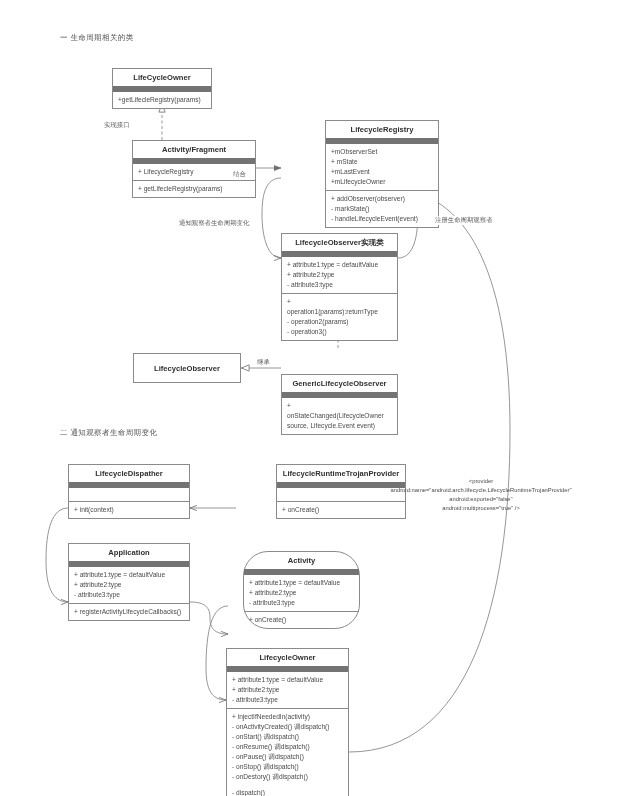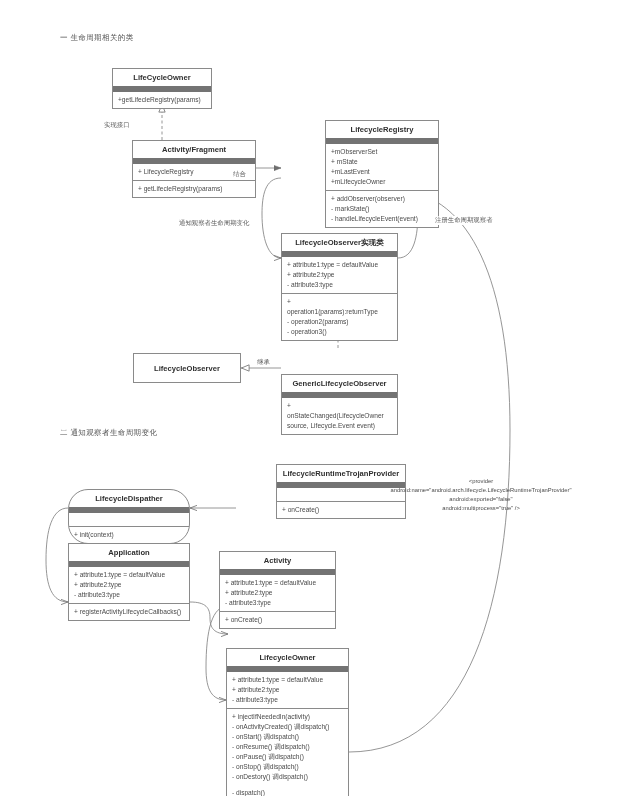--- a/index.html
+++ b/index.html
@@ -221,21 +221,21 @@
       <div class="row">+</div>
       <div class="row">onStateChanged(LifecycleOwner</div>
       <div class="row">source, Lifecycle.Event event)</div>
     </div>
   </div>
 
   <div class="uml" style="left:133px; top:353px; width:108px; height:30px;">
     <div class="cls-name" style="border-bottom:none; padding-top:10px;">LifecycleObserver</div>
   </div>
 
-  <div class="uml" style="left:68px; top:489px; width:122px;border-radius:20px;">
+  <div class="uml" style="left:68px; top:464px; width:122px;">
     <div class="cls-name">LifecycleDispather</div>
     <div class="compartment empty"></div>
     <div class="compartment">
       <div class="row">+ init(context)</div>
     </div>
   </div>
 
   <div class="uml" style="left:236px; top:464px; width:130px;margin-left:40px;">
     <div class="cls-name">LifecycleRuntimeTrojanProvider</div>
     <div class="compartment empty"></div>
@@ -249,21 +249,21 @@
     <div class="compartment">
       <div class="row">+ attribute1:type = defaultValue</div>
       <div class="row">+ attribute2:type</div>
       <div class="row">- attribute3:type</div>
     </div>
     <div class="compartment">
       <div class="row">+ registerActivityLifecycleCallbacks()</div>
     </div>
   </div>
 
-  <div class="uml" style="left:219px; top:551px; width:117px;">
+  <div class="uml" style="left:243px; top:551px; width:117px;border-radius:25px;">
     <div class="cls-name">Activity</div>
     <div class="compartment">
       <div class="row">+ attribute1:type = defaultValue</div>
       <div class="row">+ attribute2:type</div>
       <div class="row">- attribute3:type</div>
     </div>
     <div class="compartment">
       <div class="row">+ onCreate()</div>
     </div>
   </div>

